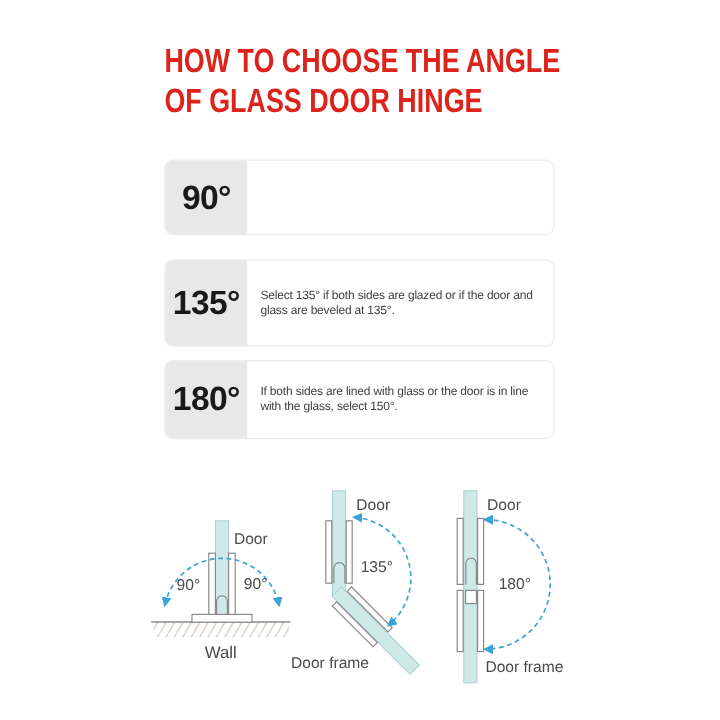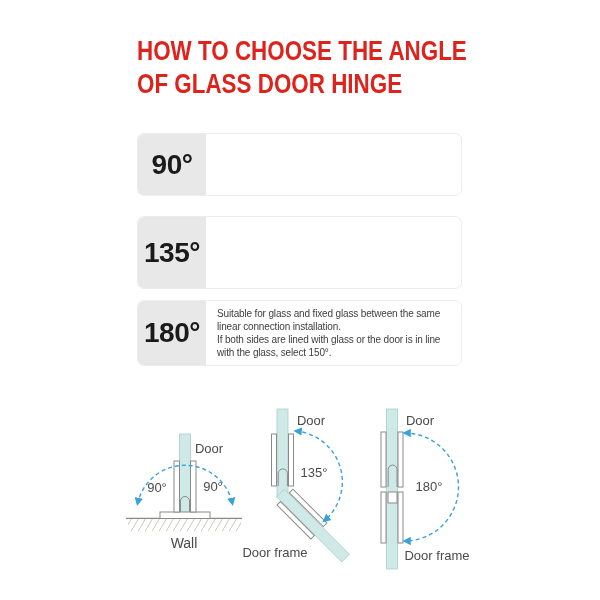--- a/index.html
+++ b/index.html
@@ -40,27 +40,27 @@
     <span>OF GLASS DOOR HINGE</span>
   </h1>
 
   <div class="card card-1">
     <div class="angle-badge">90°</div>
   </div>
 
   <div class="card card-2">
     <div class="angle-badge">135°</div>
     <div class="card-text">
+      <p>Select 135° if both sides are glazed or if the door and glass are beveled at 135°.</p>
     </div>
   </div>
 
   <div class="card card-3">
     <div class="angle-badge">180°</div>
     <div class="card-text">
-      <p>Suitable for glass and fixed glass between the same linear connection installation.</p>
       <p>If both sides are lined with glass or the door is in line with the glass, select 150°.</p>
     </div>
   </div>
 
   <svg class="diagram-layer" viewBox="0 400 600 200">
     <defs>
       <marker id="arrow" viewBox="0 0 10 10" refX="7.5" refY="5" markerWidth="6" markerHeight="6" orient="auto-start-reverse">
         <path d="M0,0 L10,5 L0,10 z" fill="#38a3d8"></path>
       </marker>
       <pattern id="hatch" width="7" height="12" patternUnits="userSpaceOnUse">

